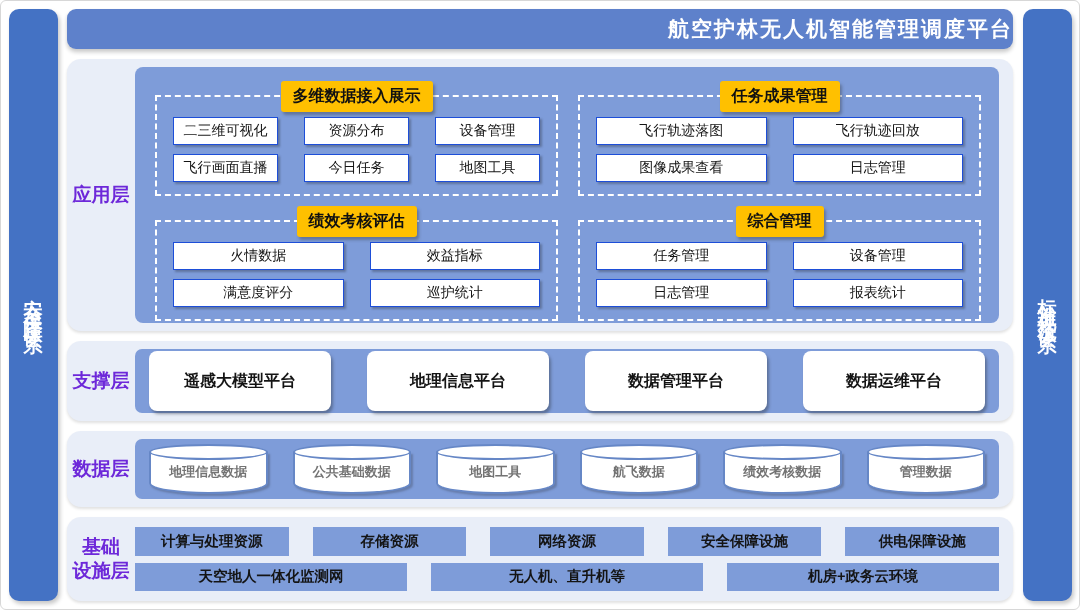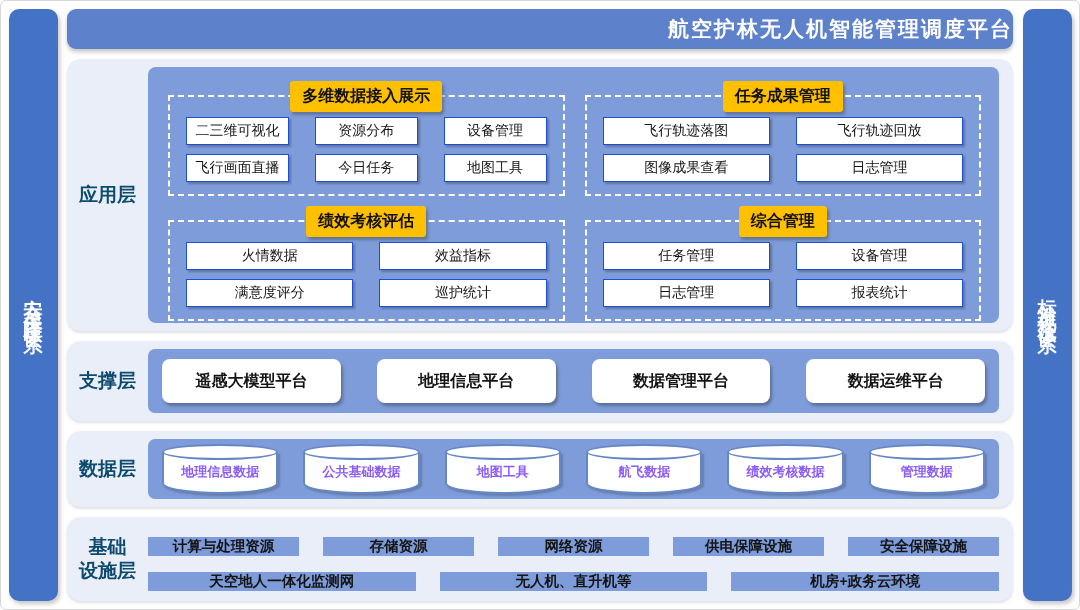--- a/index.html
+++ b/index.html
@@ -32,22 +32,22 @@
     display:flex; align-items:center; justify-content:flex-end;
     box-shadow:0 3px 4px rgba(0,0,0,.22);
   }
   .titlebar span { color:#fff; font-weight:bold; font-size:21px; letter-spacing:2px; }
 
   .panel {
     background:#E9EEF8; border-radius:14px; display:flex; align-items:stretch;
     box-shadow:0 2px 3px rgba(0,0,0,.12);
   }
   .layer-label {
-    width:81px; flex:none; display:flex; align-items:center; justify-content:center;
-    font-weight:bold; font-size:19px; color:#0c4a6e; text-align:center;
+    width:68px; flex:none; display:flex; align-items:center; justify-content:center;
+    font-weight:bold; font-size:19px; color:#6d28d9; text-align:center;
     white-space:pre-line; line-height:1.25;
   }
   
   .panel.app { height:272px; flex:none; }
   .app-inner {
     flex:1; margin:8px 14px 8px 0; background:#7E9CD9; border-radius:8px;
     padding:12px 18px 12px 20px;
     display:grid; grid-template-columns:1fr 1fr; grid-template-rows:1fr 1fr;
     column-gap:20px; row-gap:8px;
   }
@@ -70,48 +70,48 @@
     font-size:14px; font-weight:400; color:#141414; white-space:nowrap;
     box-shadow:2px 2px 2px rgba(60,70,90,.45);
   }
   
   .panel.support { height:80px; flex:none;justify-content:center; }
   .strip {
     flex:1; margin:8px 14px 8px 0; background:#7E9CD9; border-radius:7px;
     display:flex; align-items:center; gap:36px; padding:0 14px;
   }
   .pill {
-    flex:1; height:44px; background:#fff; border-radius:8px;
+    flex:1; height:60px; background:#fff; border-radius:8px;
     display:flex; align-items:center; justify-content:center;
     font-size:16px; font-weight:600; color:#141414; white-space:nowrap;
     box-shadow:2px 3px 3px rgba(60,70,90,.5);
   }
   
   .panel.data { height:76px; flex:none;justify-content:center; }
   .strip.data-strip { gap:25px; }
   .cyl { flex:1; position:relative; height:50px; }
   .cyl-body {
     position:absolute; left:0; right:0; top:8px; bottom:0;
     background:#fff; border:2px solid #6687C6; border-top:none;
     border-radius:0 0 50% 50% / 0 0 11px 11px;
     display:flex; align-items:center; justify-content:center;
-    font-size:13px; font-weight:600; color:#8b5cf6; white-space:nowrap;
+    font-size:13px; font-weight:600; color:#737373; white-space:nowrap;
     box-shadow:2px 2px 2px rgba(60,70,90,.35);
   }
   .cyl-top {
     position:absolute; left:0; right:0; top:0; height:16px;
     background:#fff; border:2px solid #6687C6; border-radius:50%; z-index:2;
   }
   
   .panel.infra { flex:1; }
   .infra-rows {
     flex:1; margin:10px 14px 10px 0; display:flex; flex-direction:column;
     justify-content:space-between; gap:7px;
   }
-  .infra-row { display:flex; gap:24px; flex:1;align-items:flex-end; }
+  .infra-row { display:flex; gap:24px; flex:1; }
   .ibox {
     flex:1; background:#7E9CD9; display:flex; align-items:center; justify-content:center;
     font-size:14.5px; font-weight:600; color:#141414; white-space:nowrap;
   }
 </style>
 </head>
 <body>
 
 <div class="page">
 
@@ -219,22 +219,22 @@
     </section>
 
     <section class="panel infra">
       <div class="layer-label">基础
 设施层</div>
       <div class="infra-rows">
         <div class="infra-row">
           <div class="ibox">计算与处理资源</div>
           <div class="ibox">存储资源</div>
           <div class="ibox">网络资源</div>
+          <div class="ibox">安全保障设施</div>
           <div class="ibox">供电保障设施</div>
-          <div class="ibox">安全保障设施</div>
         </div>
         <div class="infra-row">
           <div class="ibox">天空地人一体化监测网</div>
           <div class="ibox">无人机、直升机等</div>
           <div class="ibox">机房+政务云环境</div>
         </div>
       </div>
     </section>
 
   </div>

